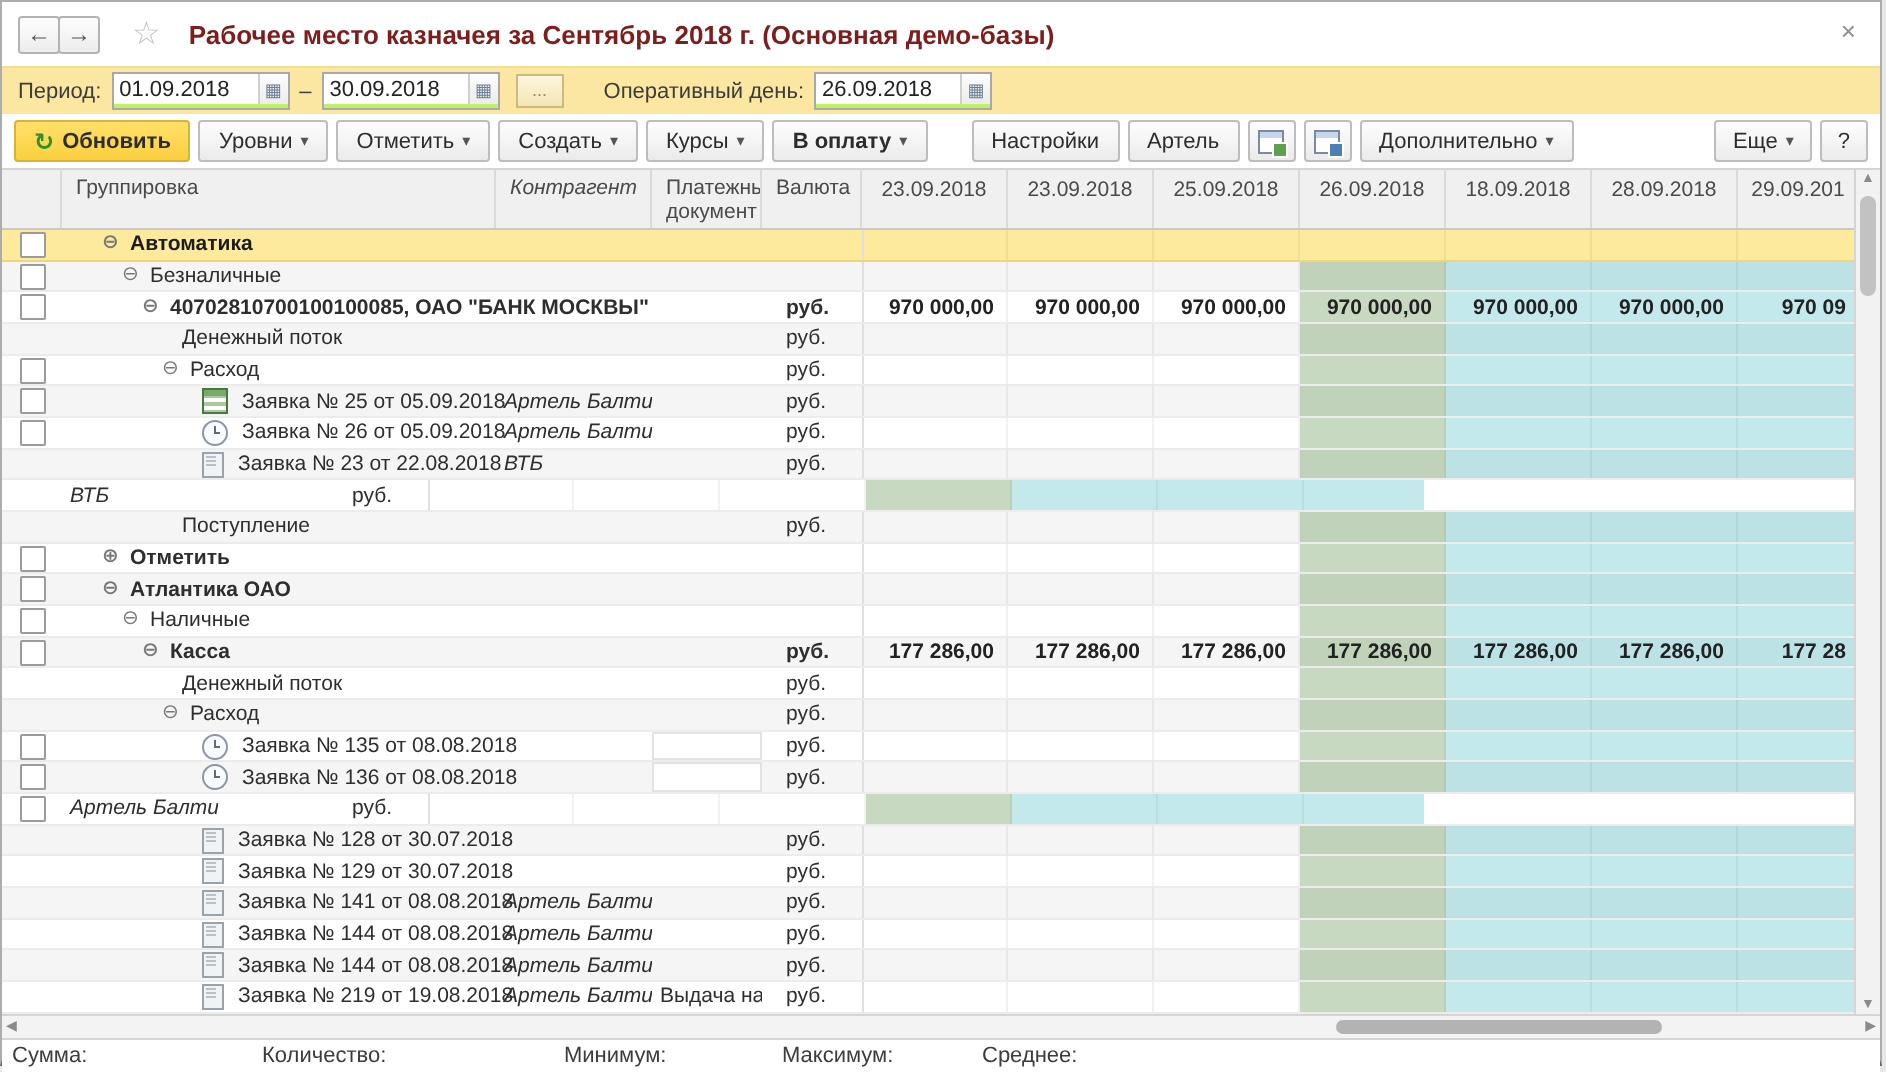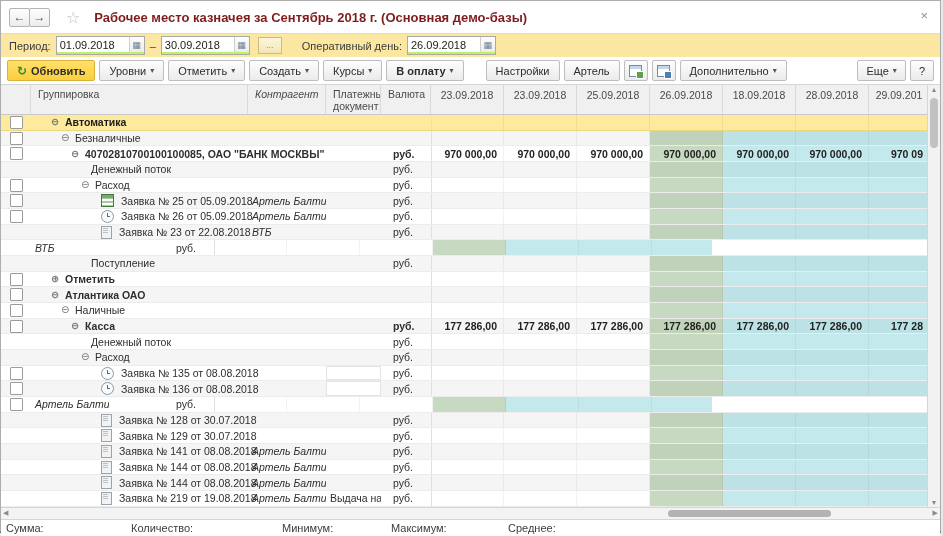--- a/index.html
+++ b/index.html
@@ -93,21 +93,21 @@
 
   
   .hscroll{position:relative;height:13px;background:#f3f3f3;border-top:1px solid #d5d5d5;border-bottom:1px solid #d5d5d5;box-sizing:border-box;}
   .hs-left{position:absolute;left:2px;top:1px;font-size:7px;color:#8a8a8a;}
   .hs-right{position:absolute;right:2px;top:1px;font-size:7px;color:#8a8a8a;}
   .hs-thumb{position:absolute;left:667px;top:2px;width:163px;height:7px;background:#b3b3b3;border-radius:4px;}
 
   
   .footer{position:relative;height:17px;background:#fff;font-size:11px;color:#3c3c3c;}
   .fl{position:absolute;top:2px;}
-  .fl.sum{left:5px;} .fl.cnt{left:130px;} .fl.min{left:263px;margin-left:18px;} .fl.max{left:390px;} .fl.avg{left:507px;}
+  .fl.sum{left:5px;} .fl.cnt{left:130px;} .fl.min{left:263px;margin-left:18px;} .fl.max{left:390px;} .fl.avg{left:490px;}
 </style>
 </head>
 <body>
 
 <div class="window">
 
   <div class="titlebar">
     <button class="navbtn">←</button>
     <button class="navbtn">→</button>
     <span class="star">☆</span>

